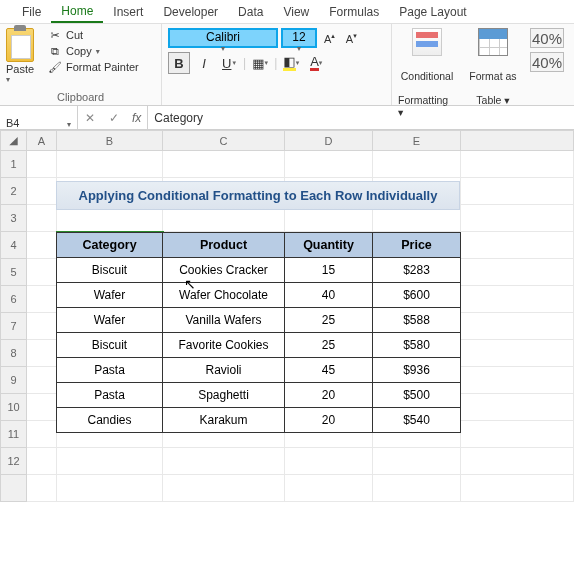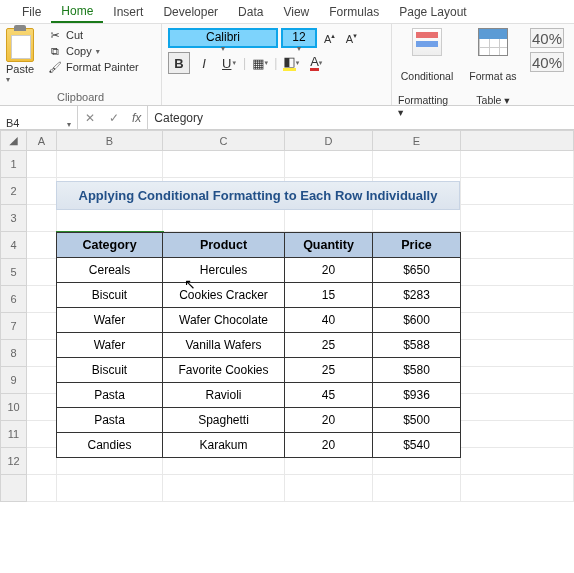--- a/index.html
+++ b/index.html
@@ -344,26 +344,20 @@
           <col class="dt-E">
         </colgroup>
       <tbody>
           <tr>
         <th>Category</th>
         <th>Product</th>
         <th>Quantity</th>
         <th>Price</th>
       </tr>
       <tr>
-            <td>Cereals</td>
-            <td>Hercules</td>
-            <td>20</td>
-            <td>$650</td>
-          </tr>
-      <tr>
             <td>Biscuit</td>
             <td>Cookies Cracker</td>
             <td>15</td>
             <td>$283</td>
           </tr>
       <tr>
             <td>Wafer</td>
             <td>Wafer Chocolate</td>
             <td>40</td>
             <td>$600</td>

